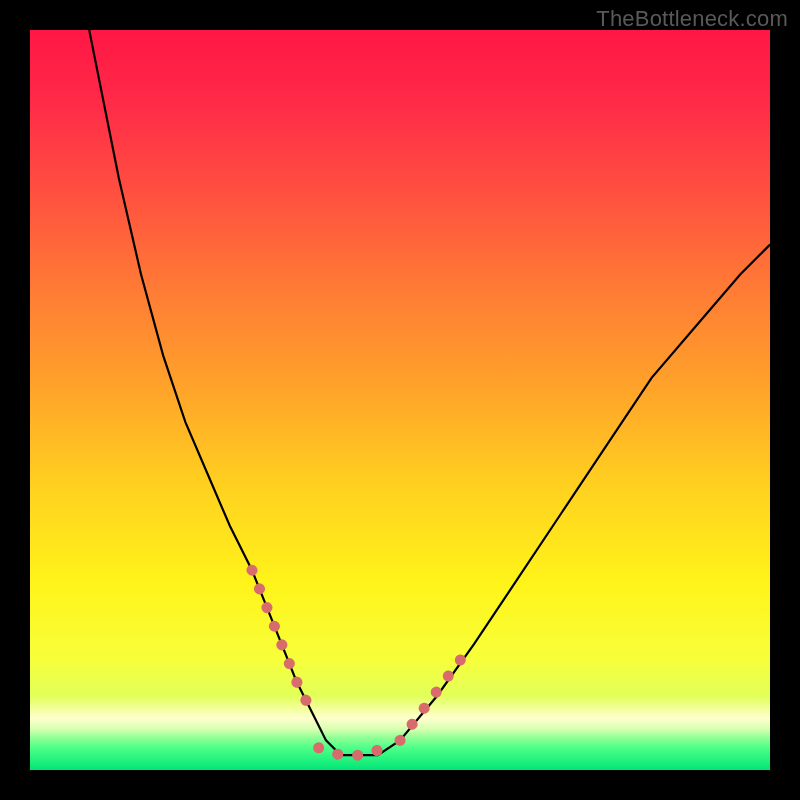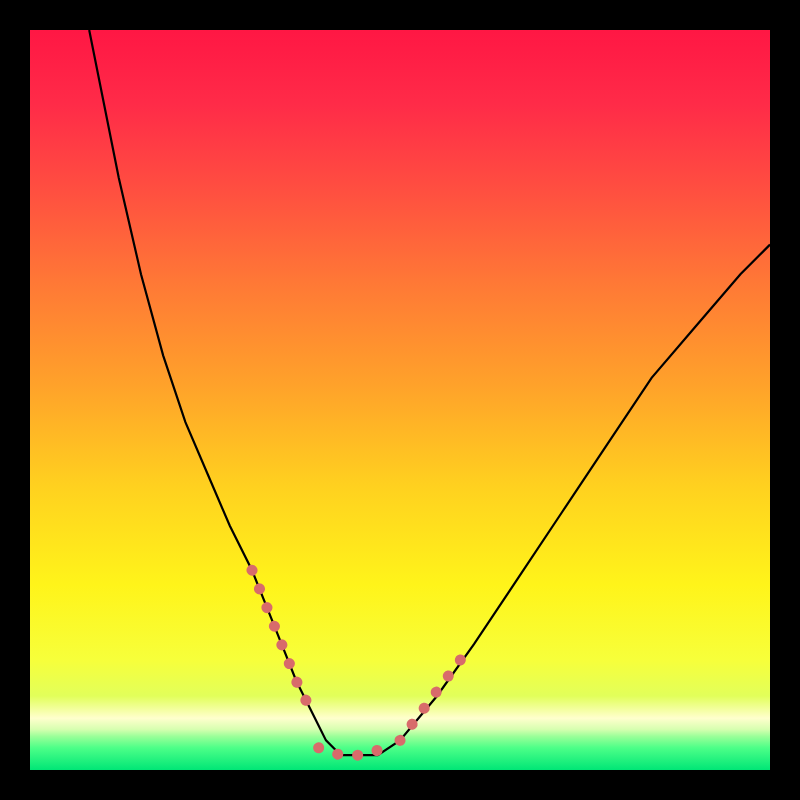--- a/index.html
+++ b/index.html
@@ -73,13 +73,14 @@
       </defs>
       <rect x="0" y="0" width="740" height="740" fill="url(#bg-grad)"></rect>
     </svg>
     <svg class="curve-layer" viewBox="0 0 740 740" preserveAspectRatio="none">
         <path d="M59.2 0.0 L74.0 74.0 L88.8 148.0 L111.0 244.2 L133.2 325.6 L155.4 392.2 L177.6 444.0 L199.8 495.8 L222.0 540.2 L236.8 577.2 L251.6 614.2 L266.4 651.2 L281.2 680.8 L296.0 710.4 L310.8 725.2 L325.6 725.2 L347.8 725.2 L370.0 710.4 L407.0 666.0 L444.0 614.2 L488.4 547.6 L532.8 481.0 L577.2 414.4 L621.6 347.8 L666.0 296.0 L710.4 244.2 L740.0 214.6" fill="none" stroke="#000000" stroke-width="2.2"></path>
         <path d="M222.0 540.2 L236.8 577.2 L251.6 614.2 L266.4 651.2 L281.2 680.8" fill="none" stroke="#d86b6b" stroke-width="11" stroke-linecap="round" stroke-dasharray="0.1 20"></path>
         <path d="M288.6 717.8 L310.8 725.2 L333.0 725.2 L355.2 717.8" fill="none" stroke="#d86b6b" stroke-width="11" stroke-linecap="round" stroke-dasharray="0.1 20"></path>
         <path d="M370.0 710.4 L392.2 680.8 L414.4 651.2 L436.6 621.6" fill="none" stroke="#d86b6b" stroke-width="11" stroke-linecap="round" stroke-dasharray="0.1 20"></path>
       </svg>
   </div>
+  <div class="watermark">TheBottleneck.com</div>
 </div>
 
 </body></html>

